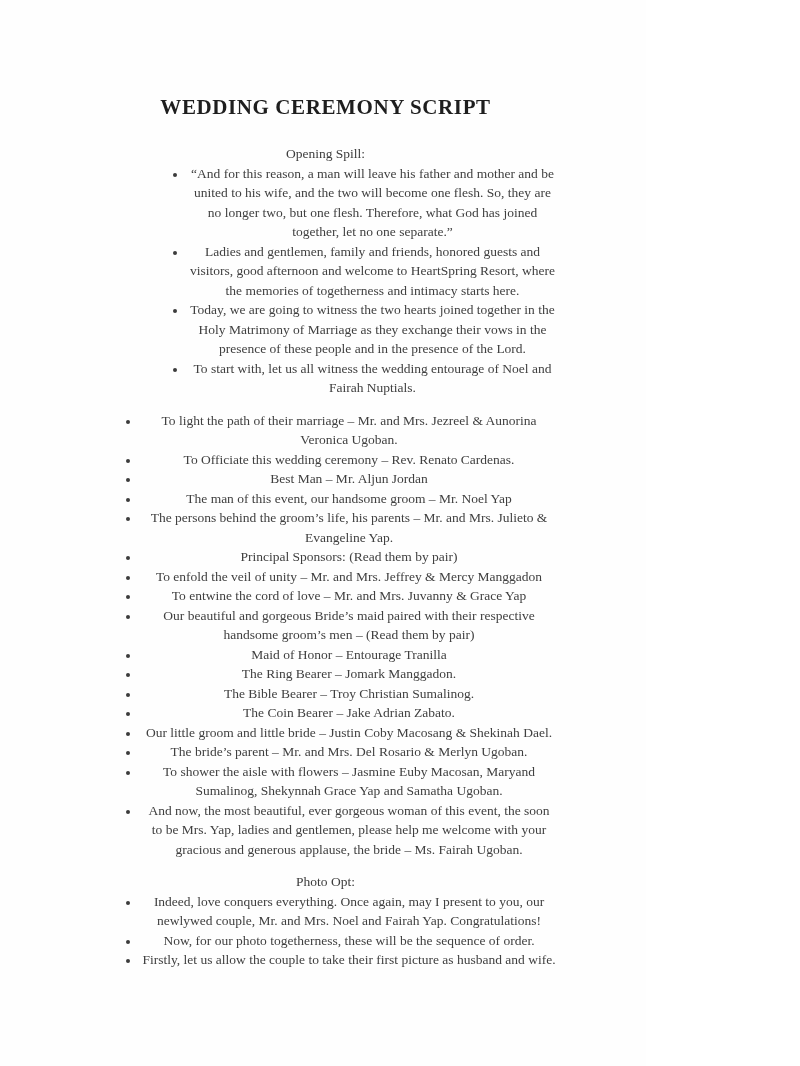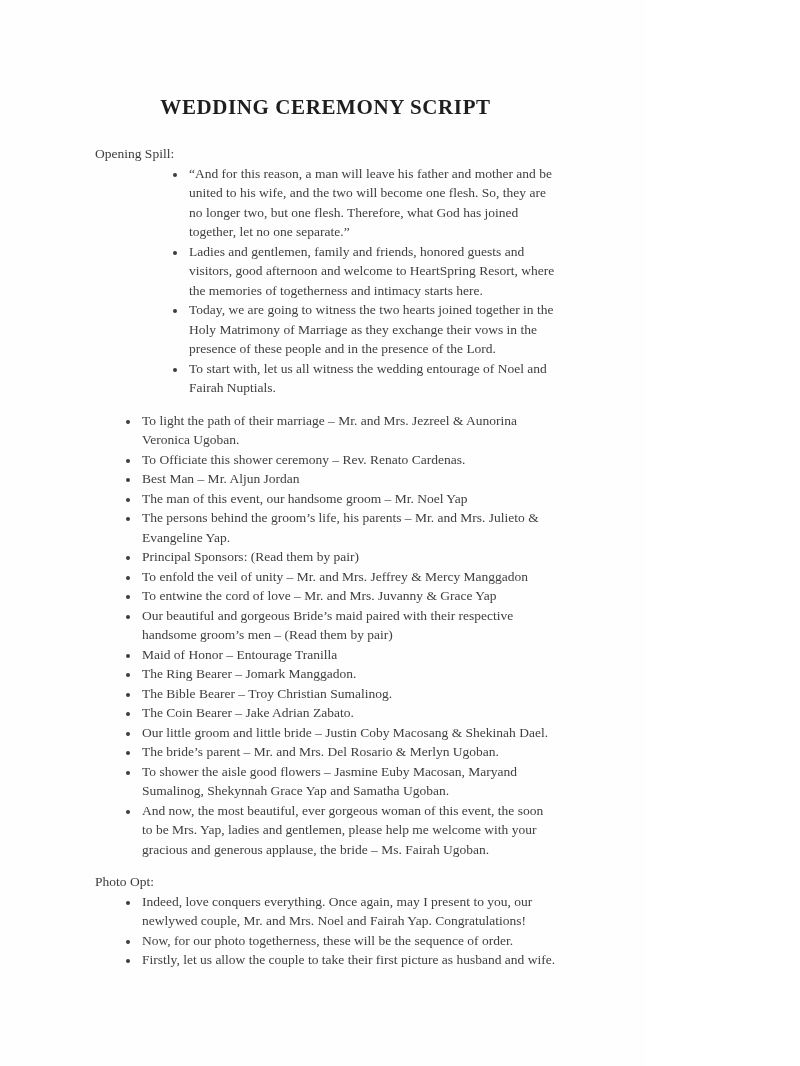--- a/index.html
+++ b/index.html
@@ -25,20 +25,21 @@
     margin: 0 0 26px 0;
     text-align: center;
     font-size: 21px;
     line-height: 22px;
     font-weight: bold;
     letter-spacing: 0.6px;
     color: #1e1e1e;
   }
   .section {
     margin: 0 0 13px 0;
+    text-align: center;
   }
   .section-heading {
     margin: 0;
     font-size: 13.5px;
     line-height: 19.5px;
     font-weight: normal;
     color: #3c3c3c;
   }
   ul.bullet-list {
     margin: 0;
@@ -74,35 +75,35 @@
           <li>“And for this reason, a man will leave his father and mother and be united to his wife, and the two will become one flesh. So, they are no longer two, but one flesh. Therefore, what God has joined together, let no one separate.”</li>
           <li>Ladies and gentlemen, family and friends, honored guests and visitors, good afternoon and welcome to HeartSpring Resort, where the memories of togetherness and intimacy starts here.</li>
           <li>Today, we are going to witness the two hearts joined together in the Holy Matrimony of Marriage as they exchange their vows in the presence of these people and in the presence of the Lord.</li>
           <li>To start with, let us all witness the wedding entourage of Noel and Fairah Nuptials.</li>
         </ul>
   </div>
 
   <div class="section">
     <ul class="bullet-list normal">
           <li>To light the path of their marriage – Mr. and Mrs. Jezreel &amp; Aunorina Veronica Ugoban.</li>
-          <li>To Officiate this shower ceremony – Rev. Renato Cardenas.</li>
+          <li>To Officiate this wedding ceremony – Rev. Renato Cardenas.</li>
           <li>Best Man – Mr. Aljun Jordan</li>
           <li>The man of this event, our handsome groom – Mr. Noel Yap</li>
           <li>The persons behind the groom’s life, his parents – Mr. and Mrs. Julieto &amp; Evangeline Yap.</li>
           <li>Principal Sponsors: (Read them by pair)</li>
           <li>To enfold the veil of unity – Mr. and Mrs. Jeffrey &amp; Mercy Manggadon</li>
           <li>To entwine the cord of love – Mr. and Mrs. Juvanny &amp; Grace Yap</li>
           <li>Our beautiful and gorgeous Bride’s maid paired with their respective handsome groom’s men – (Read them by pair)</li>
           <li>Maid of Honor – Entourage Tranilla</li>
           <li>The Ring Bearer – Jomark Manggadon.</li>
           <li>The Bible Bearer – Troy Christian Sumalinog.</li>
           <li>The Coin Bearer – Jake Adrian Zabato.</li>
           <li>Our little groom and little bride – Justin Coby Macosang &amp; Shekinah Dael.</li>
           <li>The bride’s parent – Mr. and Mrs. Del Rosario &amp; Merlyn Ugoban.</li>
-          <li>To shower the aisle good flowers – Jasmine Euby Macosan, Maryand Sumalinog, Shekynnah Grace Yap and Samatha Ugoban.</li>
+          <li>To shower the aisle with flowers – Jasmine Euby Macosan, Maryand Sumalinog, Shekynnah Grace Yap and Samatha Ugoban.</li>
           <li>And now, the most beautiful, ever gorgeous woman of this event, the soon to be Mrs. Yap, ladies and gentlemen, please help me welcome with your gracious and generous applause, the bride – Ms. Fairah Ugoban.</li>
         </ul>
   </div>
 
   <div class="section">
     <h2 class="section-heading">Photo Opt:</h2>
     <ul class="bullet-list normal">
           <li>Indeed, love conquers everything. Once again, may I present to you, our newlywed couple, Mr. and Mrs. Noel and Fairah Yap. Congratulations!</li>
           <li>Now, for our photo togetherness, these will be the sequence of order.</li>
           <li>Firstly, let us allow the couple to take their first picture as husband and wife.</li>

